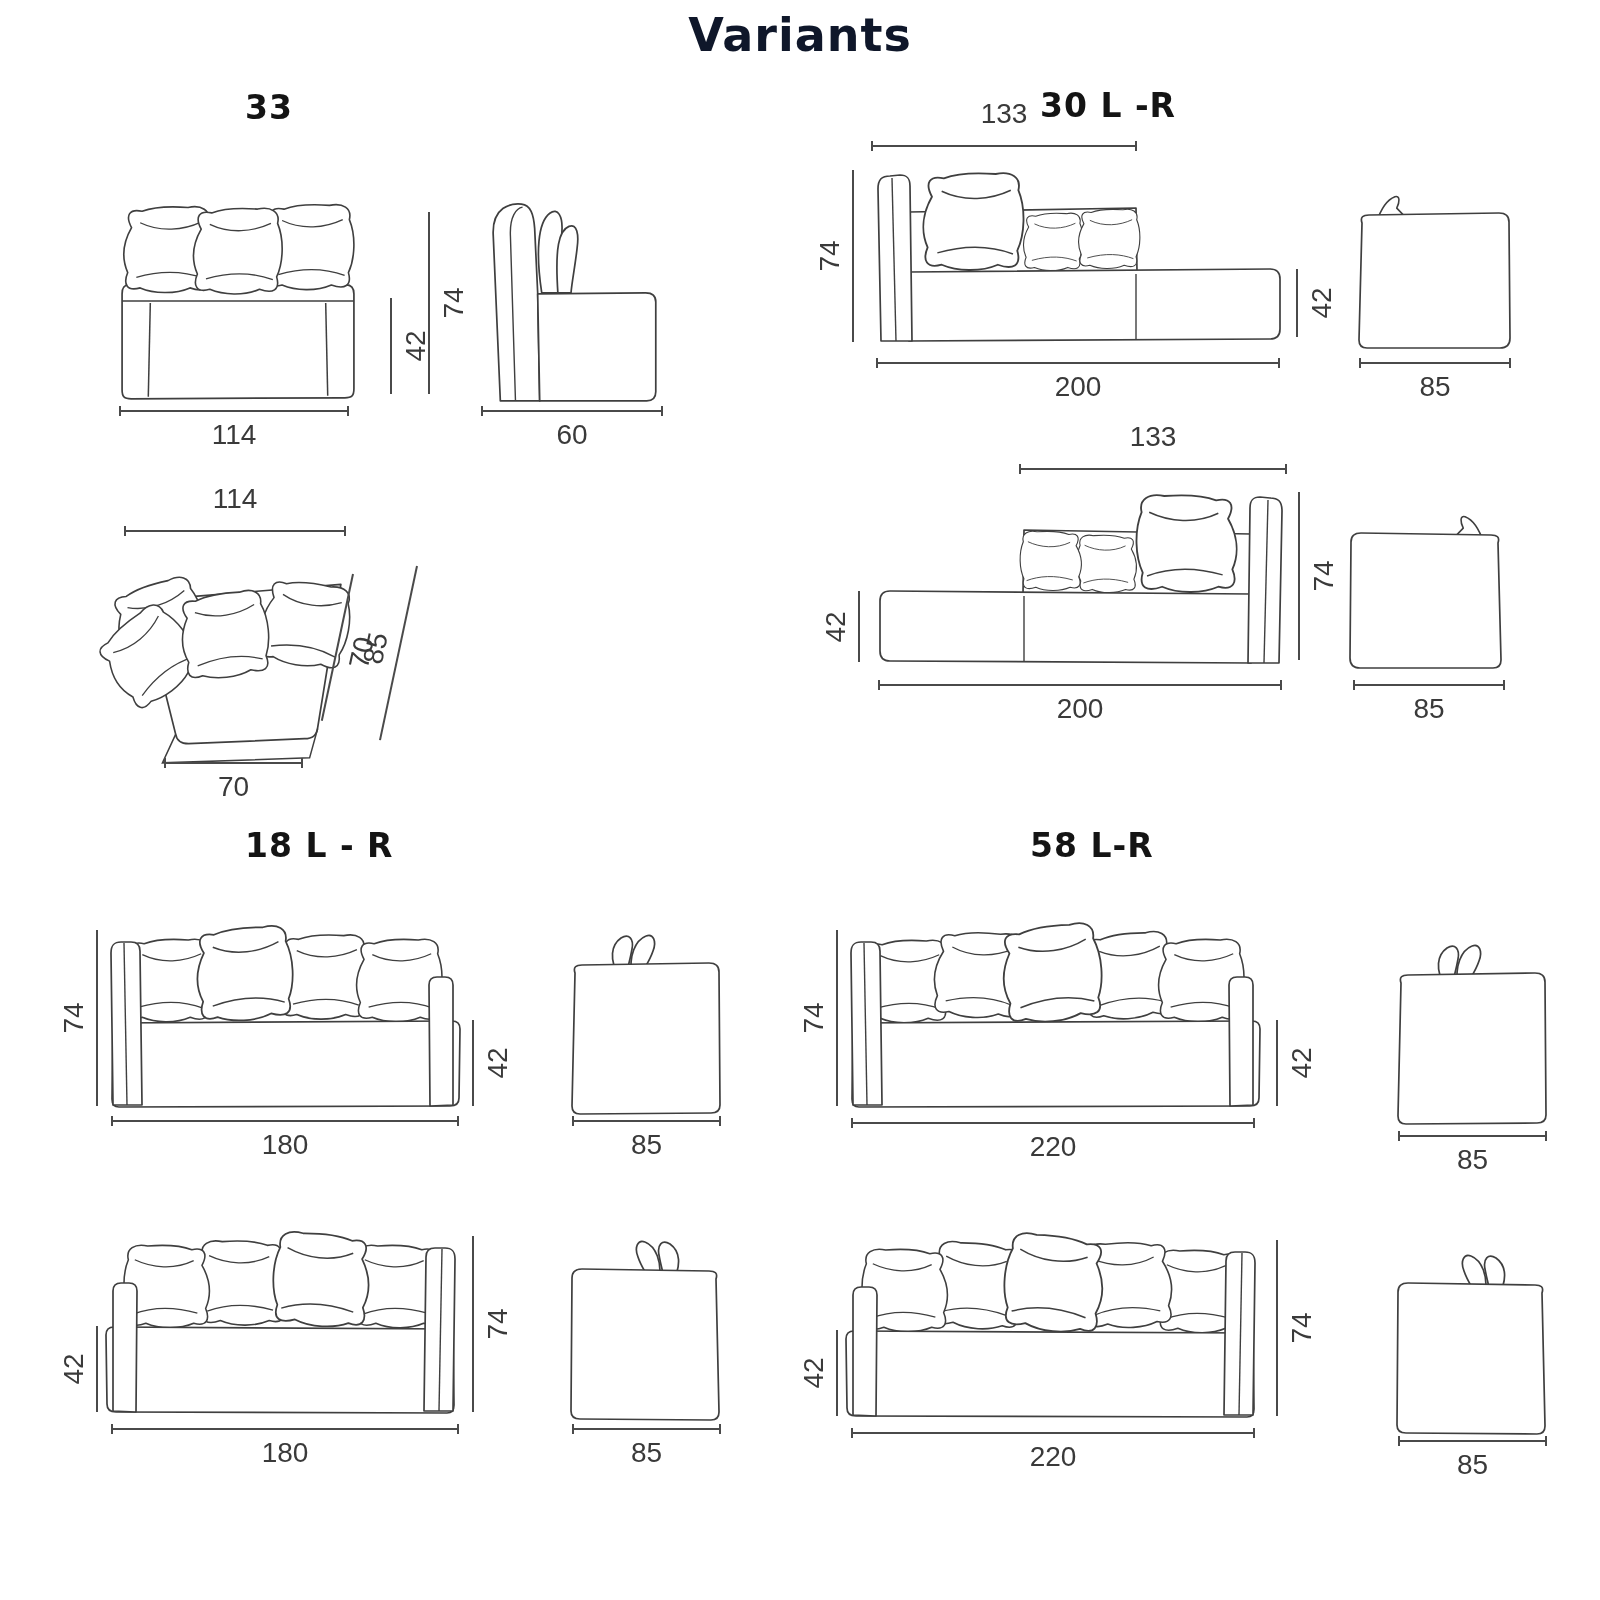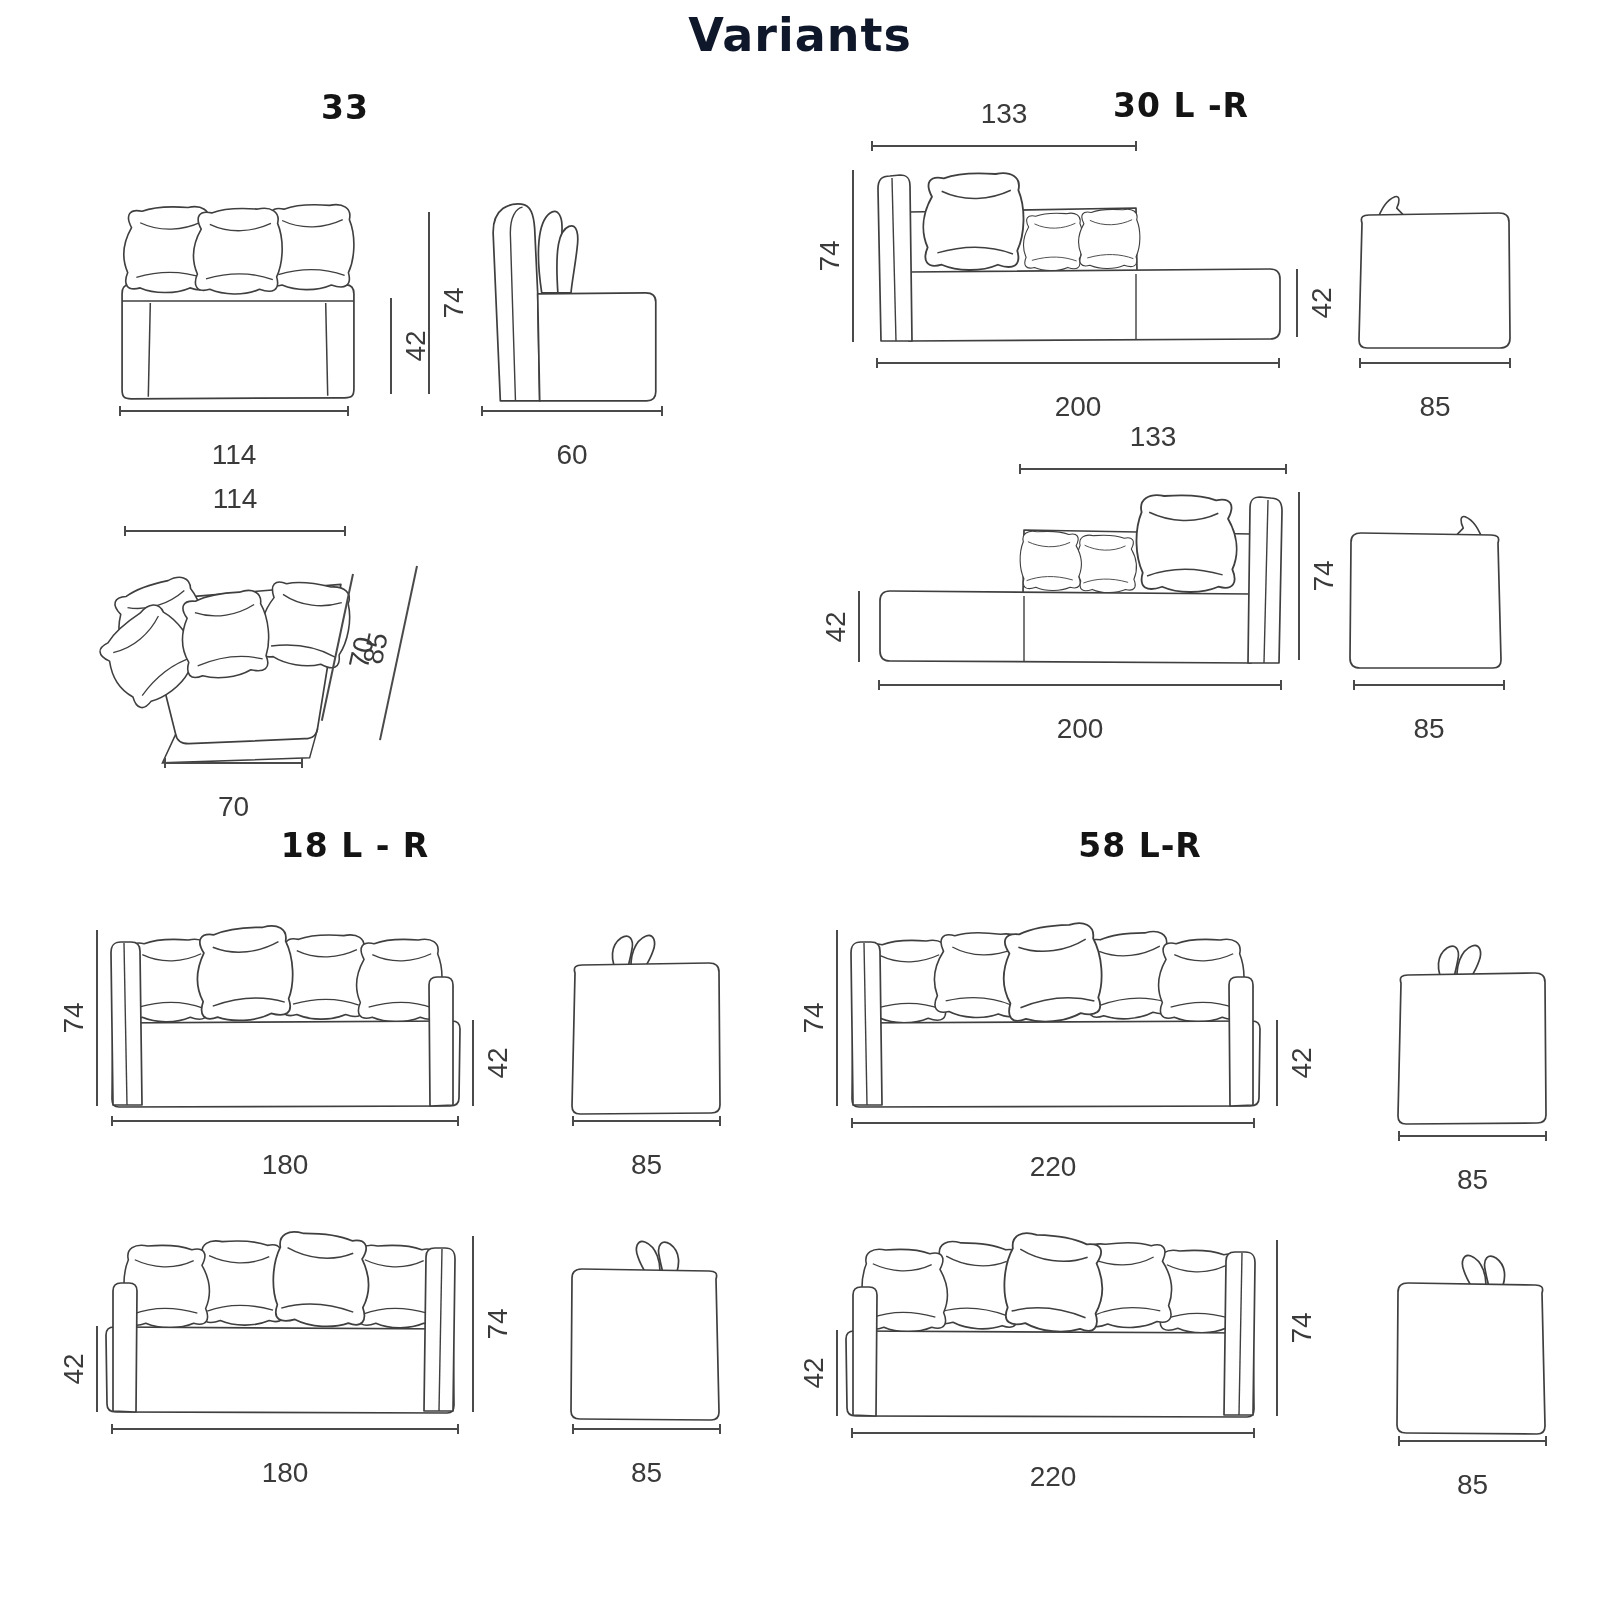--- a/index.html
+++ b/index.html
@@ -2,33 +2,33 @@
 <html><head>
 <meta charset="utf-8">
 <style>
   * { margin:0; padding:0; box-sizing:border-box; }
   html,body { width:1600px; height:1600px; background:#ffffff; }
   body { font-family:"DejaVu Sans", sans-serif; position:relative; }
   .canvas { position:absolute; inset:0; background:#fff; overflow:hidden; }
 
   .page-title { position:absolute; top:8px; left:0; width:100%; text-align:center;
     font-size:46px; font-weight:800; color:#0f172a; letter-spacing:1px; }
-  .variant-label { position:absolute; text-align:center; font-size:33px; font-weight:800;
+  .variant-label { position:absolute; font-size:33px; font-weight:800;
     color:#141414; letter-spacing:1px; }
 
   .dim { position:absolute; }
   .num { position:absolute; font-family:"Liberation Sans", sans-serif; font-size:28px;
     line-height:1; color:#3a3a3a; white-space:nowrap; }
 
   .dim-h { border-top:2px solid #4a4a4a; }
   .dim-h::before, .dim-h::after { content:""; position:absolute; top:-6px; width:2px; height:10px; background:#4a4a4a; }
   .dim-h::before { left:-1px; } .dim-h::after { right:-1px; }
   .dim-h .num { left:50%; }
   .dim-h.lab-above .num { bottom:19px; transform:translateX(-50%); }
-  .dim-h.lab-below .num { top:9px; transform:translateX(-50%);margin-top:20px; }
+  .dim-h.lab-below .num { top:9px; transform:translateX(-50%); }
 
   .dim-v { border-left:2px solid #4a4a4a; }
   .dim-v .num { top:50%; writing-mode:vertical-rl; text-orientation:mixed; }
   .dim-v.lab-left  .num { right:10px; transform:translateY(-50%) rotate(180deg); }
   .dim-v.lab-right .num { left:10px;  transform:translateY(-50%) rotate(180deg); }
   .diag { transform-origin:top center; }
 
   svg.art { position:absolute; overflow:visible; }
 </style>
 </head>
@@ -204,21 +204,21 @@
       </div>
     <div class="dim dim-v lab-left diag" style="left:416px;top:566px;height:178px;transform:rotate(12deg)">
       <span class="num">85</span>
       </div>
     <div class="dim dim-h lab-below" style="left:165px;top:762px;width:137px">
       <span class="num">70</span>
       </div>
   </section>
 
   <section>
-    <div class="variant-label" style="left:1071px;top:86px;width:220px">30 L -R</div>
+    <div class="variant-label" style="left:1040px;top:86px;width:220px">30 L -R</div>
 
     <div class="dim dim-h lab-above" style="left:872px;top:145px;width:264px">
       <span class="num">133</span>
       </div>
     <svg class="art" viewBox="0 0 420 196" style="left:868px;top:160px;width:422px;height:196px">
         <use href="#sofa30"></use>
       </svg>
     <div class="dim dim-v lab-left" style="left:852px;top:170px;height:172px">
       <span class="num">74</span>
       </div>

